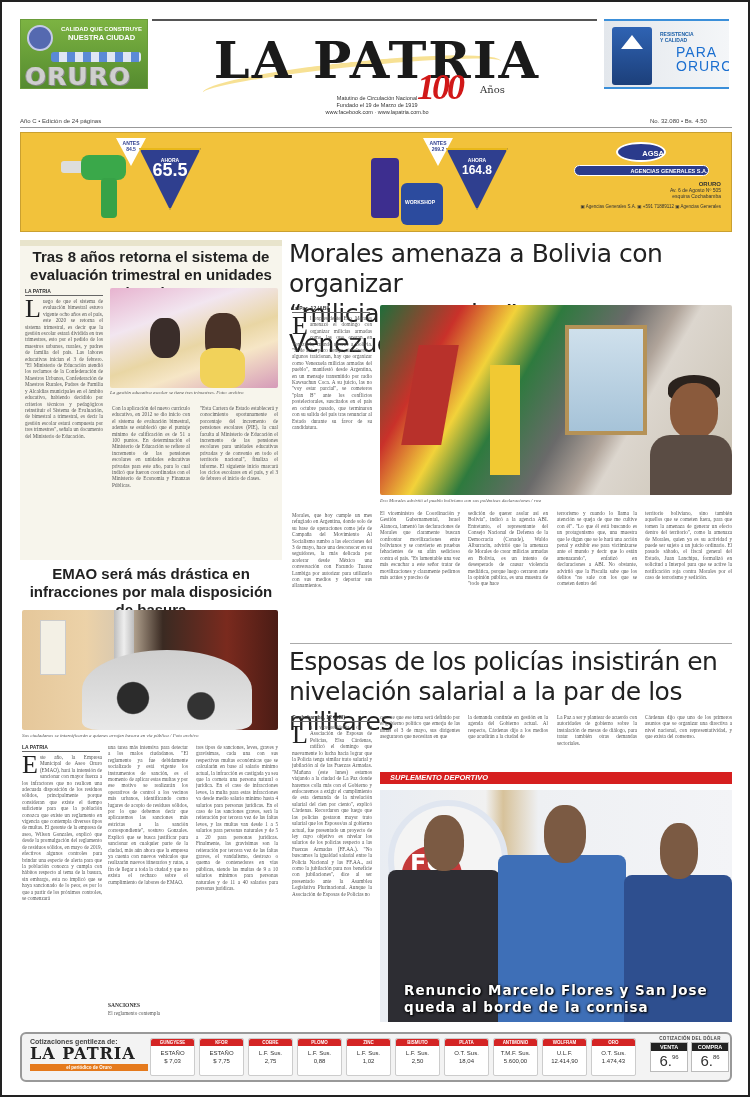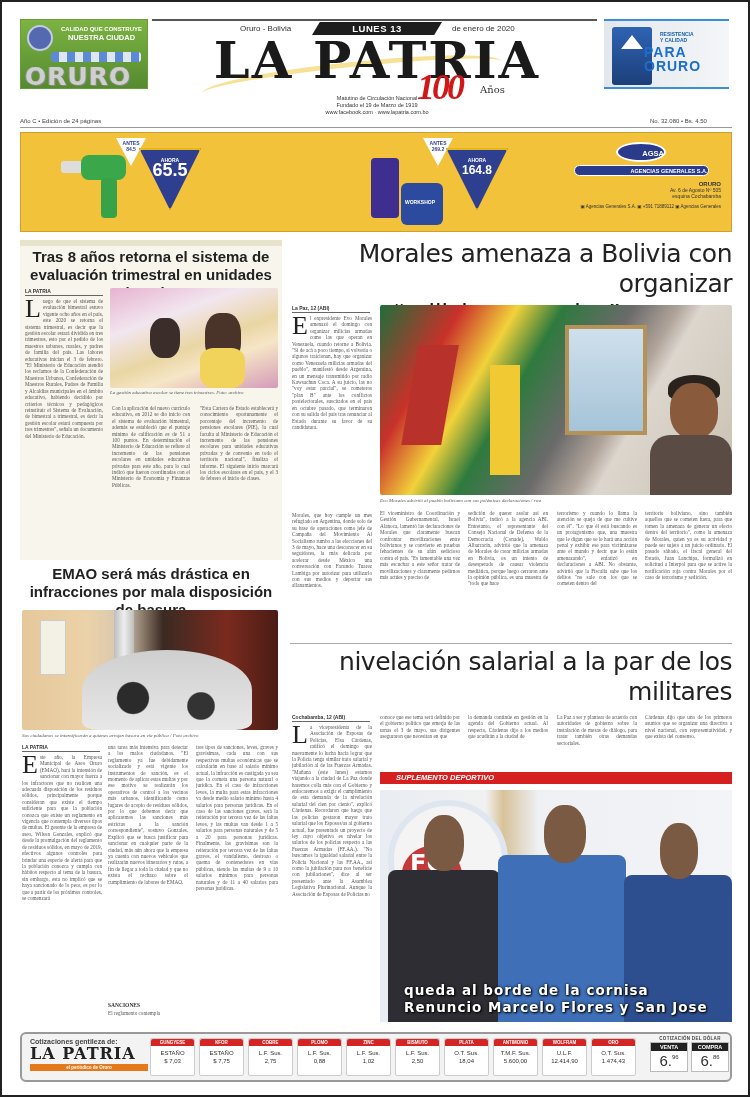--- a/index.html
+++ b/index.html
@@ -21,21 +21,21 @@
 .dateline .date{position:absolute;left:300px;top:2px}
 .logo{left:205px;top:30px;width:340px;height:60px;font-family:"DejaVu Serif",serif;font-weight:900;font-size:51px;letter-spacing:2px;color:#1a1a1a;text-align:center;line-height:56px}
 .swoosh{left:200px;top:60px;width:300px;height:30px;border-radius:50%;border-top:5px solid rgba(240,200,60,.55);transform:rotate(-6deg)}
 .hundred{left:415px;top:64px;font-family:Liberation Serif, serif;font-style:italic;font-weight:bold;font-size:36px;color:#d11818;letter-spacing:-3px}
 .anos{left:478px;top:82px;font-family:"DejaVu Serif",serif;font-size:10px;color:#333}
 .subinfo{left:280px;top:93px;width:190px;text-align:center;font-size:5.5px;line-height:7px;color:#333}
 .ad-right{left:602px;top:17px;width:125px;height:70px;background:linear-gradient(90deg,#e3e7ec,#f4f6f8);border-top:2px solid #3b8fd9;border-bottom:2px solid #3b8fd9;overflow:hidden}
 .ad-right .bag{position:absolute;left:8px;top:6px;width:40px;height:58px;background:linear-gradient(#2f63b3,#1c3f7a);border-radius:3px}
 .ad-right .bag:after{content:"";position:absolute;left:9px;top:8px;width:22px;height:14px;background:#fff;clip-path:polygon(50% 0,100% 100%,0 100%)}
 .ad-right .tag{position:absolute;left:56px;top:10px;font-size:5px;color:#1b5fa8;line-height:6px;font-weight:bold}
-.ad-right .para{position:absolute;left:40px;top:24px;font-size:14px;color:#1b6fd0;font-weight:bold;line-height:14px;letter-spacing:1px}
+.ad-right .para{position:absolute;left:72px;top:24px;font-size:14px;color:#1b6fd0;font-weight:normal;line-height:14px;letter-spacing:1px}
 .edition{left:18px;top:116px;font-size:6px;color:#444}
 .issue{left:648px;top:116px;font-size:6px;color:#444}
 .rule{left:18px;top:125px;width:712px;height:1px;background:#999}
 
 .banner{left:18px;top:130px;width:712px;height:100px;background:#f2c23b;border:1px solid #caa030;overflow:hidden}
 .tri{position:absolute;clip-path:polygon(0 0,100% 0,50% 100%);background:#2f3f8f;border:2px solid #e8b71a}
 .tri-txt{position:absolute;color:#fff;font-weight:bold;text-align:center}
 .burst{position:absolute;background:#fff;clip-path:polygon(0 0,100% 0,50% 100%)}
 .drill{position:absolute;left:40px;top:10px;width:70px;height:80px}
 .drill .body{position:absolute;left:20px;top:12px;width:45px;height:25px;background:#3aa84a;border-radius:8px}
@@ -61,27 +61,27 @@
 .byline{position:absolute;font-size:5px;font-weight:bold;color:#333;border-bottom:1px solid #666;padding-bottom:1px}
 .txt{position:absolute;font-family:"Liberation Serif",serif;font-size:5.2px;line-height:6.4px;color:#555;text-align:justify;overflow:hidden}
 .dropcap{float:left;font-family:"Liberation Serif",serif;font-size:26px;line-height:22px;margin-right:2px;color:#222}
 .photo{position:absolute;overflow:hidden;border-radius:2px}
 .caption{position:absolute;font-family:"Liberation Serif",serif;font-style:italic;font-size:5px;color:#555;white-space:nowrap;overflow:hidden}
 .kids{background:linear-gradient(160deg,#e7b3cf 0%,#f2e6f0 30%,#e9d6a4 55%,#f6e6c6 70%,#d59ab9 100%)}
 .trash{background:linear-gradient(90deg,#e5c79a 0,#ecd2a8 25%,#d6c7b0 40%,#3a2a22 55%,#7a2a1e 80%,#4a1c15 100%)}
 .trashpile{position:absolute;left:60px;top:40px;width:170px;height:80px;border-radius:50% 50% 10% 10%;background:radial-gradient(circle at 30% 60%,#2b2b2b 0 12%,transparent 13%),radial-gradient(circle at 70% 70%,#333 0 10%,transparent 11%),linear-gradient(#cfcfcf,#e8e8e8)}
 .pole{position:absolute;left:92px;top:0;width:20px;height:90px;background:linear-gradient(90deg,#bdbdbd,#eee,#bdbdbd)}
 
-h1.m{position:absolute;font-family:"DejaVu Sans",sans-serif;font-weight:500;color:#222;text-align:right;line-height:30px;letter-spacing:-.5px}
+h1.m{position:absolute;font-family:"DejaVu Sans",sans-serif;font-weight:500;color:#222;text-align:left;line-height:30px;letter-spacing:-.5px}
 .morales{background:linear-gradient(120deg,#1f6e3a 0%,#c9312a 18%,#f2d23a 30%,#2e7a3e 40%,#6a6a6a 55%,#b0a49a 65%,#dcd6ce 70%,#c8c0b0 100%)}
 .morales .face{position:absolute;left:290px;top:78px;width:48px;height:56px;border-radius:45%;background:#8a5a3c}
 .morales .hair{position:absolute;left:288px;top:70px;width:52px;height:26px;border-radius:50% 50% 30% 30%;background:#2a221d}
 .morales .paint{position:absolute;left:185px;top:20px;width:82px;height:110px;background:linear-gradient(#cfe0ec,#a6c3d8);border:4px solid #b59257}
 .divider{position:absolute;height:1px;background:#aaa}
-.supl{left:378px;top:770px;width:352px;height:12px;background:#d61f1f;color:#fff;font-weight:bold;font-size:7.5px;line-height:12px;padding-left:16px;font-style:italic}
+.supl{left:378px;top:770px;width:352px;height:12px;background:#d61f1f;color:#fff;font-weight:bold;font-size:7.5px;line-height:12px;padding-left:10px;font-style:italic}
 .players{left:378px;top:788px;width:352px;height:232px;background:linear-gradient(90deg,#e9edf3 0,#f1f1f1 30%,#d7c29a 35%,#eef0f3 45%,#f3f4f7 100%)}
 .pl{position:absolute;border-radius:8px 8px 0 0}
 .pl .h{position:absolute;border-radius:45%;background:#7b5a43}
 .overlay{position:absolute;left:24px;top:192px;width:320px;color:#fff;font-family:"DejaVu Sans",sans-serif;font-weight:bold;font-size:13.5px;line-height:17px;letter-spacing:1px;text-shadow:1px 1px 2px #000,0 0 3px #000}
 
 .ticker{left:18px;top:1030px;width:712px;height:50px;border:2px solid #999;border-radius:6px;background:#f3f3f3}
 .tk-brand{position:absolute;left:8px;top:4px;width:118px}
 .tk-brand .by{font-size:7px;font-weight:bold;color:#444}
 .tk-brand .lp{font-family:"DejaVu Serif",serif;font-weight:900;font-size:16px;color:#222;letter-spacing:1px;line-height:18px}
 .tk-brand .slo{background:#e57a1d;color:#fff;font-size:4.5px;font-weight:bold;text-align:center;line-height:7px;margin-top:1px}
@@ -104,25 +104,20 @@
 <div class="page">
 
   <div class="abs ad-left">
     <div class="seal"></div>
     <div class="slogan"><span>CALIDAD QUE CONSTRUYE</span><b>NUESTRA CIUDAD</b></div>
     <div class="pills"></div>
     <div class="city">ORURO</div>
   </div>
 
   <div class="abs topline"></div>
-  <div class="abs dateline">
-    <span class="city">Oruro - Bolivia</span>
-    <span class="day">LUNES 13</span>
-    <span class="date">de enero de 2020</span>
-  </div>
   <div class="abs swoosh"></div>
   <div class="abs logo">LA PATRIA</div>
   <div class="abs hundred">100</div>
   <div class="abs anos">Años</div>
   <div class="abs subinfo">
     <div>Matutino de Circulación Nacional</div>
     <div>Fundado el 19 de Marzo de 1919</div>
     <div>www.facebook.com · www.lapatria.com.bo</div>
   </div>
 
@@ -234,20 +229,21 @@
   </div>
   <div class="caption" style="left:378px;top:496px;width:352px">Evo Morales advirtió al pueblo boliviano con sus polémicas declaraciones / rwe</div>
   <div class="txt" style="left:290px;top:508px;width:80px;height:128px;top:510px">Morales, que hoy cumple un mes refugiado en Argentina, donde solo de su base de operaciones como jefe de Campaña del Movimiento Al Socialismo rumbo a las elecciones del 3 de mayo, hace una desconocer en su seguidores, la más delicada por acelerar desde México una conversación con Facundo Tuarez Lambiga por autorizar para utilizarlo con sus medios y deportar sus allanamientos.</div>
   <div class="txt" style="left:378px;top:508px;width:80px;height:128px">El viceministro de Coordinación y Gestión Gubernamental, Israel Alanoca, lamentó las declaraciones de Morales que claramente buscan confrontar movilizaciones entre bolivianos y se convierte en pruebas fehacientes de su afán sedicioso contra el país. "Es lamentable una vez más escuchar a este señor tratar de movilizaciones y claramente pedirnos más actúes y preciso de</div>
   <div class="txt" style="left:466px;top:508px;width:80px;height:128px">sedición de querer asolar así en Bolivia", indicó a la agencia ABI. Entretanto, el representante del Consejo Nacional de Defensa de la Democracia (Conade), Waldo Albarracín, advirtió que la amenaza de Morales de crear milicias armadas en Bolivia, es un intento de desesperado de causar violencia mediática, porque luego cerraron ante la opinión pública, es una muestra de "todo que hace</div>
   <div class="txt" style="left:555px;top:508px;width:80px;height:128px">terrorismo y cuando lo llama la atención se queja de que me cultive con él". "Lo que él está buscando es un protagonismo que, una muestra que le digan que se le hará una acción penal y exhibir ese para victimizarse ante el mundo y decir que lo están amenazando", enfatizó en declaraciones a ABI. No obstante, advirtió que la Fiscalía sabe que los delitos "no sale con los que se cometen dentro del</div>
   <div class="txt" style="left:643px;top:508px;width:87px;height:128px">territorio boliviano, sino también aquellos que se cometen fuera, para que tomen la amenaza de generar un efecto dentro del territorio", como la amenaza de Morales, quien ya es su actividad y puede ser sujeto a un juicio ordinario. El pasado sábado, el fiscal general del Estado, Juan Lanchipa, formalizó en solicitud a Interpol para que se active la notificación roja contra Morales por el caso de terrorismo y sedición.</div>
   <div class="divider" style="left:288px;top:641px;width:442px"></div>
 
   <h1 class="abs m" style="left:287px;top:645px;width:443px;font-size:25px">
+      <div>Esposas de los policías insistirán en</div>
       <div>nivelación salarial a la par de los militares</div>
     </h1>
   <div class="byline" style="left:290px;top:712px;width:78px">Cochabamba, 12 (ABI)</div>
   <div class="txt" style="left:290px;top:722px;width:80px;height:298px"><span class="dropcap">L</span><span>a vicepresidenta de la Asociación de Esposas de Policías, Elsa Cárdenas, ratificó el domingo que nuevamente lo lucha hacia lograr que la Policía tenga similar trato salarial y jubilación al de las Fuerzas Armadas. "Mañana (este lunes) estamos viajando a la ciudad de La Paz donde haremos colla más con el Gobierno y enfocaremos a exigir el cumplimiento de esta demanda de la nivelación salarial del cien por ciento", explicó Cárdenas. Recordaron que luego que las policías gestaron mayor trato salarial que los Esposos/as al gobierno actual, fue presentado un proyecto de ley cuyo objetivo es nivelar los salarios de los policías respecto a las Fuerzas Armadas (FF.AA.). "No buscamos la igualdad salarial entre la Policía Nacional y las FF.AA., así como la jubilación para nos beneficie con jubilaciones", dice al ser presentado ante la Asamblea Legislativa Plurinacional. Aunque la Asociación de Esposas de Policías no</span></div>
   <div class="txt" style="left:378px;top:712px;width:80px;height:52px">conoce que ese tema será definido por el gobierno político que emerja de las urnas el 3 de mayo, sus dirigentes aseguraron que necesitan en que</div>
   <div class="txt" style="left:466px;top:712px;width:80px;height:52px">la demanda continúe en gestión en la agenda del Gobierno actual. Al respecto, Cárdenas dijo a los medios que acudirán a la ciudad de</div>
   <div class="txt" style="left:555px;top:712px;width:80px;height:52px">La Paz a ser y plantear de acuerdo con autoridades de gobierno sobre la instalación de mesas de diálogo, para tratar también otras demandas sectoriales.</div>
   <div class="txt" style="left:643px;top:712px;width:87px;height:52px">Cárdenas dijo que uno de los primeros asuntos que se organizar una directiva a nivel nacional, con representatividad, y que exista del consenso.</div>
 
   <div class="abs supl">SUPLEMENTO DEPORTIVO</div>
@@ -257,22 +253,22 @@
     <div class="pl" style="left:8px;top:80px;width:112px;height:152px;background:#2d2d33">
       <div class="h" style="left:36px;top:-55px;width:40px;height:56px"></div>
     </div>
     <div class="pl" style="left:118px;top:65px;width:128px;height:167px;background:#3e6fb7">
       <div class="h" style="left:46px;top:-50px;width:42px;height:58px"></div>
     </div>
     <div class="pl" style="left:244px;top:85px;width:108px;height:147px;background:#2e4f8f">
       <div class="h" style="left:36px;top:-52px;width:38px;height:56px"></div>
     </div>
     <div class="overlay">
+        <div>Renuncio Marcelo Flores y San Jose</div>
         <div>queda al borde de la cornisa</div>
-        <div>Renuncio Marcelo Flores y San Jose</div>
       </div>
   </div>
 
   <div class="abs ticker">
     <div class="tk-brand">
       <div class="by">Cotizaciones gentileza de:</div>
       <div class="lp">LA PATRIA</div>
       <div class="slo">el periódico de Oruro</div>
     </div>
     <div class="cells">

